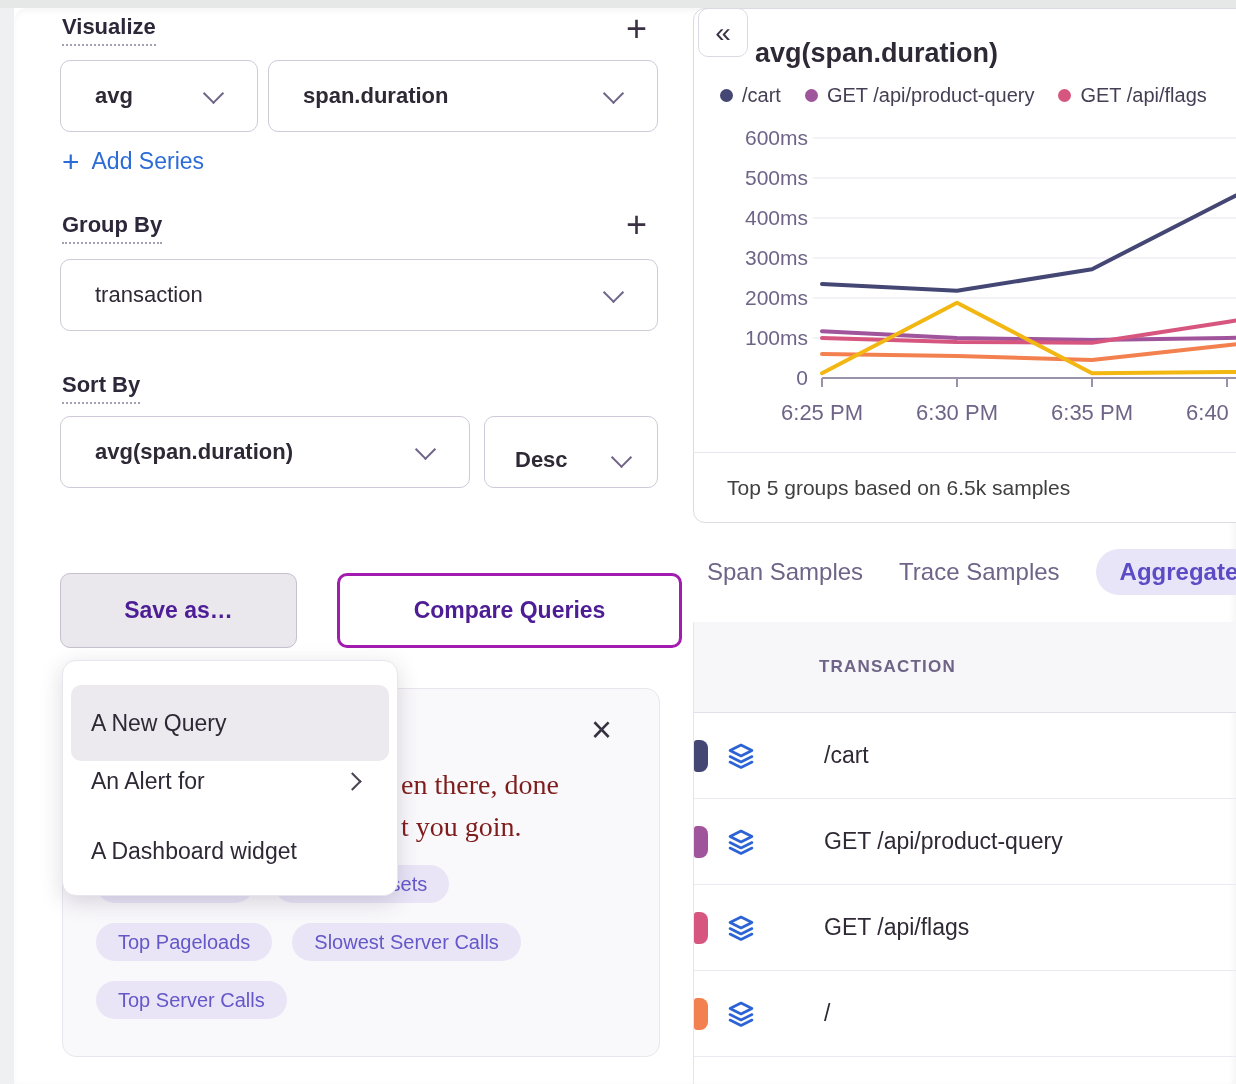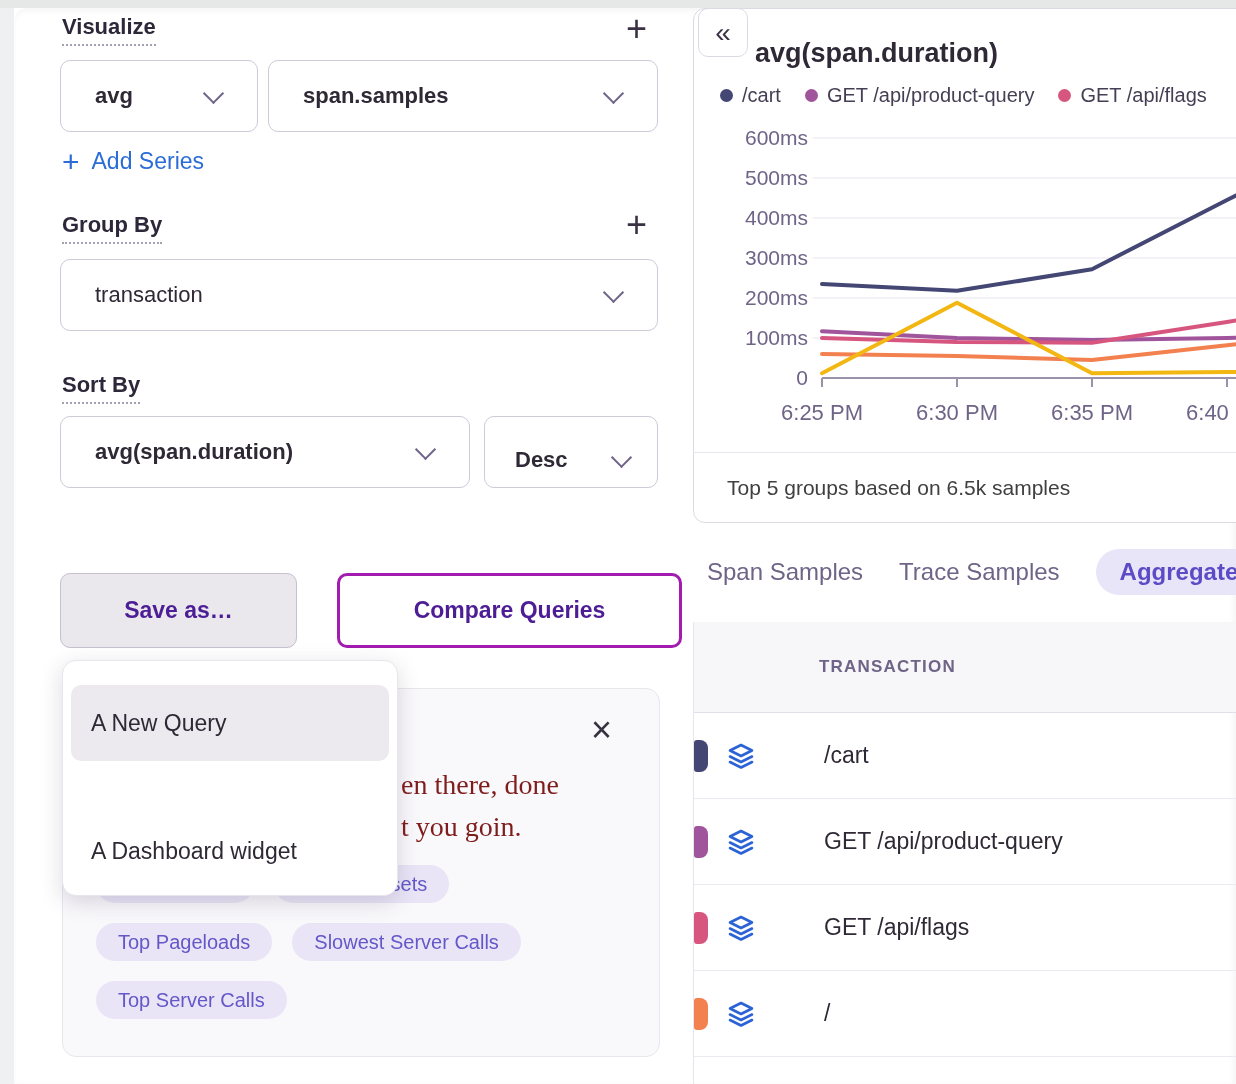--- a/index.html
+++ b/index.html
@@ -75,21 +75,21 @@
 <div class="abs main-panel"></div>
 
 <div class="abs h-label" style="left:62px;top:14px;">Visualize</div>
 <div class="abs plus-btn" style="left:626px;top:14px;">+</div>
 
 <div class="abs select bold" style="left:60px;top:60px;width:198px;">
   <span>avg</span>
   <span class="chev"></span>
 </div>
 <div class="abs select bold" style="left:268px;top:60px;width:390px;">
-  <span>span.samples</span>
+  <span>span.duration</span>
   <span class="chev"></span>
 </div>
 
 <div class="abs add-series" style="left:62px;top:148px;">
   <span class="plus">+</span>
   <span>Add Series</span>
 </div>
 
 <div class="abs h-label" style="left:62px;top:212px;">Group By</div>
 <div class="abs plus-btn" style="left:626px;top:210px;">+</div>
@@ -122,20 +122,24 @@
       <div class="pill">Biggest Assets</div>
       <div class="pill">Top Pageloads</div>
       <div class="pill">Slowest Server Calls</div>
       <div class="pill">Top Server Calls</div>
     </div>
 </div>
 
 <div class="abs menu" style="left:62px;top:660px;width:334px;height:234px;">
     <div class="menu-item hl" style="top: 24px; height: 76px;">
       <span>A New Query</span>
+    </div>
+    <div class="menu-item" style="top: 92px; height: 56px;">
+      <span>An Alert for</span>
+      <span class="chev-right"></span>
     </div>
     <div class="menu-item" style="top: 160px; height: 60px;">
       <span>A Dashboard widget</span>
     </div>
   </div>
 
 <div class="abs chart-panel"></div>
 <div class="abs collapse-btn">«</div>
 <div class="abs chart-title">avg(span.duration)</div>
 <div class="abs legend">

